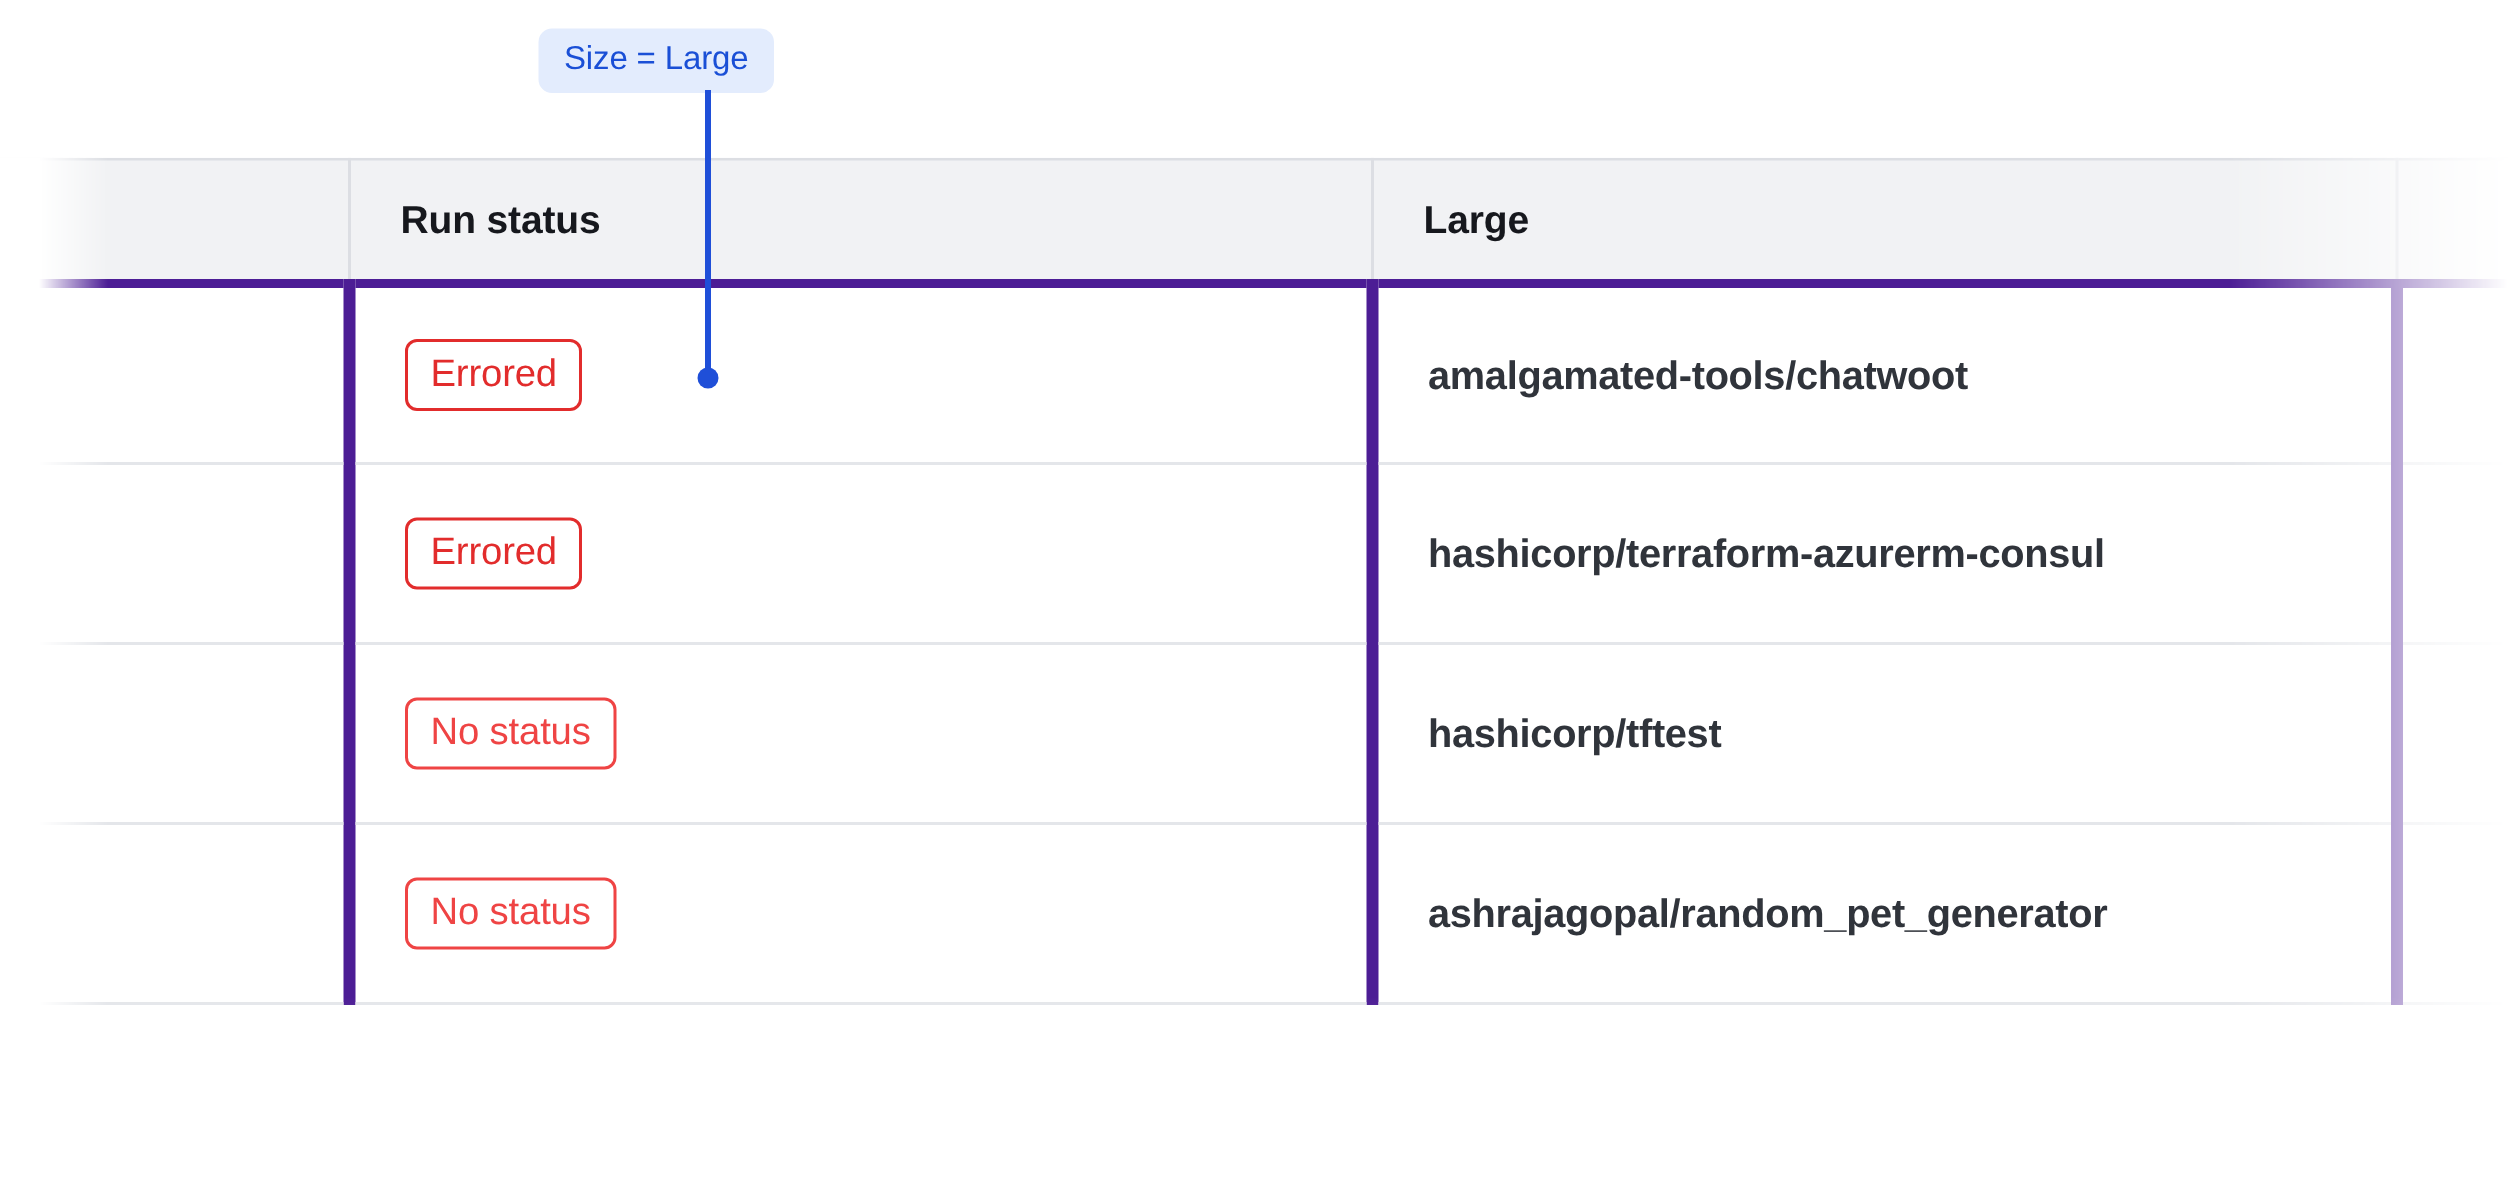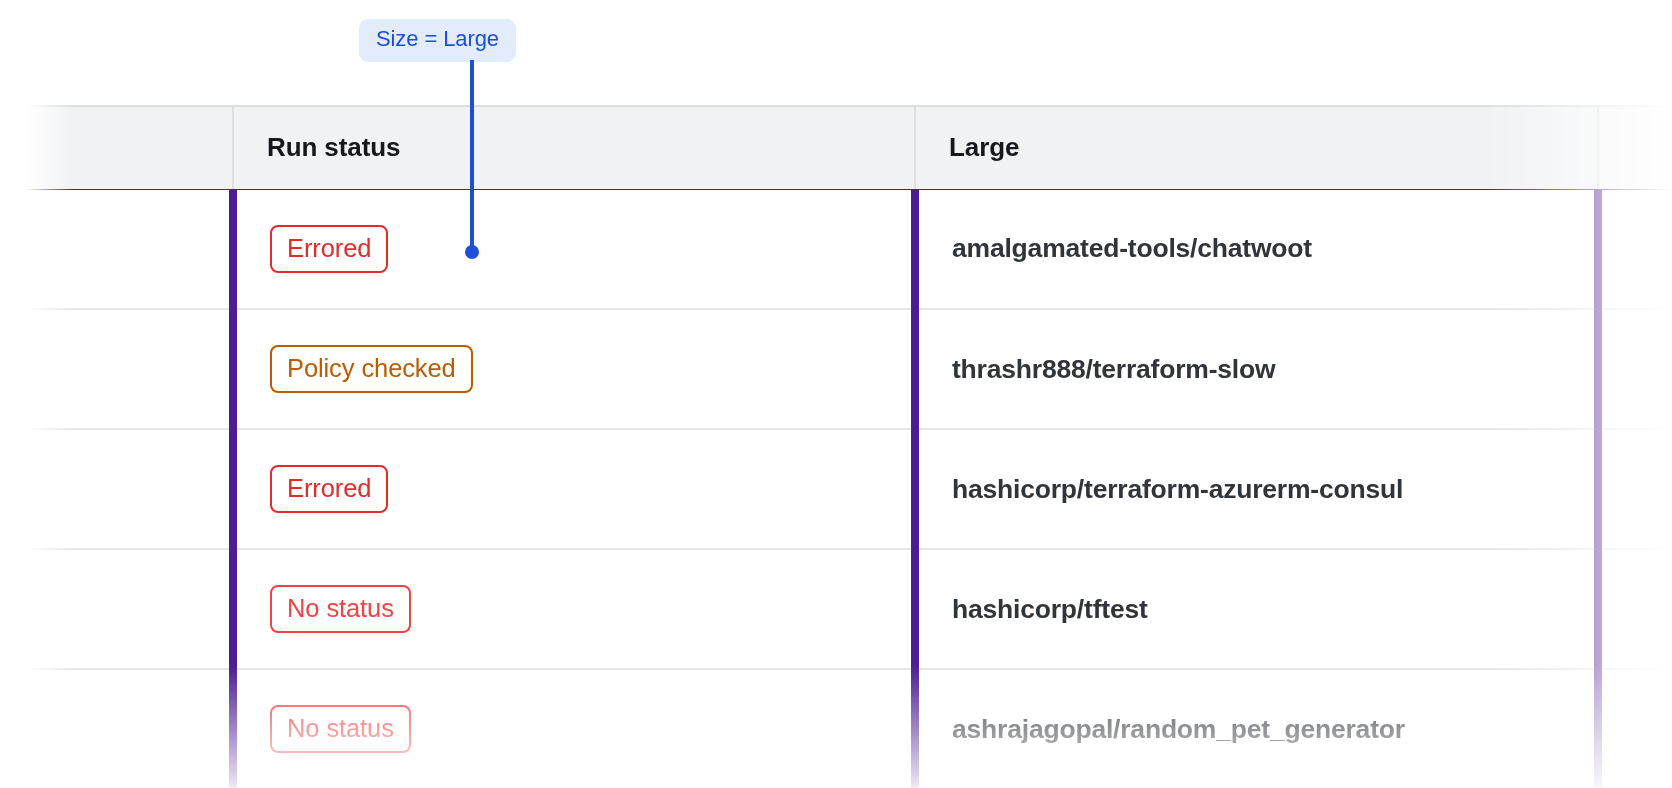--- a/index.html
+++ b/index.html
@@ -51,21 +51,21 @@
   col.c-select { width: 233px; }
   col.c-status { width: 682px; }
   col.c-repo   { width: 683px; }
   col.c-extra  { width: 74px; }
 
   table.runs thead th {
     background: #f1f2f4;
     height: 83px;
     box-sizing: border-box;
     border-top: 2px solid #dcdee3;
-    border-bottom: 1px solid #4c1d95;
+    border-bottom: 6px solid #4c1d95;
     border-right: 2px solid #dcdee3;
     padding: 0 0 0 33px;
     text-align: left;
     vertical-align: middle;
     font-size: 26px;
     font-weight: 700;
     color: #16181d;
     letter-spacing: -0.1px;
   }
   table.runs thead th.c-select-h { padding: 0; }
@@ -169,30 +169,20 @@
           <td class="c-select-d"></td>
           <td>
             <span class="badge errored">Errored</span>
           </td>
           <td>
             <span class="repo-text">amalgamated-tools/chatwoot</span>
           </td>
           <td class="c-extra-d"></td>
         </tr>
 
-        <tr>
-          <td class="c-select-d"></td>
-          <td>
-            <span class="badge policy-checked">Policy checked</span>
-          </td>
-          <td>
-            <span class="repo-text">thrashr888/terraform-slow</span>
-          </td>
-          <td class="c-extra-d"></td>
-        </tr>
 
         <tr>
           <td class="c-select-d"></td>
           <td>
             <span class="badge errored">Errored</span>
           </td>
           <td>
             <span class="repo-text">hashicorp/terraform-azurerm-consul</span>
           </td>
           <td class="c-extra-d"></td>

